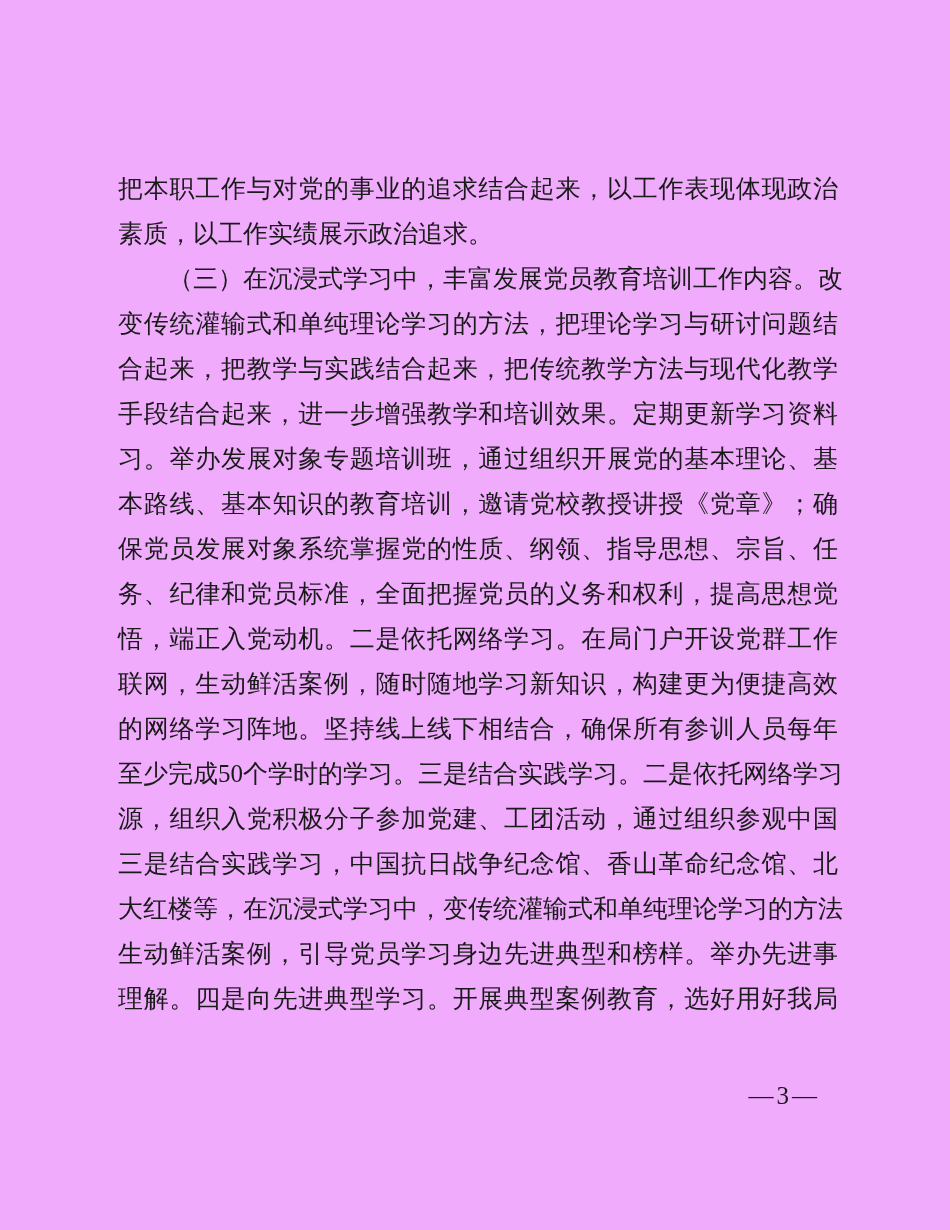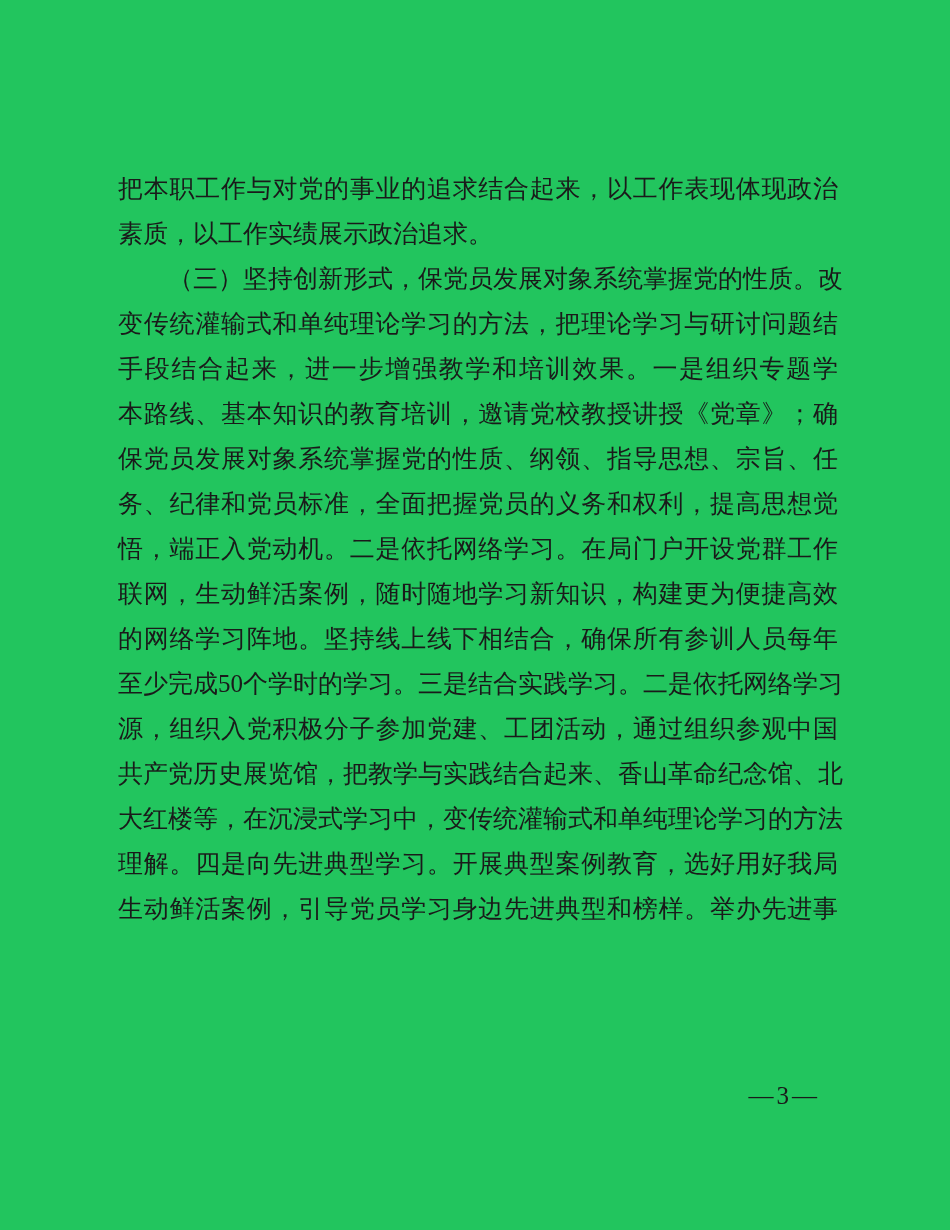--- a/index.html
+++ b/index.html
@@ -10,21 +10,21 @@
   body {
     width: 950px;
     height: 1230px;
     font-family: "Liberation Serif", "DejaVu Serif", serif;
     overflow: hidden;
   }
   .doc-page {
     position: relative;
     width: 950px;
     height: 1230px;
-    background: #22c55e;
+    background: #f0abfc;
     overflow: hidden;
   }
   .text-block {
     position: absolute;
     left: 118px;
     top: 166px;
     width: 720px;
     color: #1a1a1a;
     font-size: 25px;
     line-height: 45px;
@@ -56,32 +56,34 @@
     letter-spacing: 3px;
   }
 </style>
 </head>
 <body>
 
 <div class="doc-page">
   <div class="text-block">
     <div class="line">把本职工作与对党的事业的追求结合起来，以工作表现体现政治</div>
     <div class="line line-end">素质，以工作实绩展示政治追求。</div>
-    <div class="line line-indent">（三）坚持创新形式，保党员发展对象系统掌握党的性质。改</div>
+    <div class="line line-indent">（三）在沉浸式学习中，丰富发展党员教育培训工作内容。改</div>
     <div class="line">变传统灌输式和单纯理论学习的方法，把理论学习与研讨问题结</div>
-    <div class="line">手段结合起来，进一步增强教学和培训效果。一是组织专题学</div>
+    <div class="line">合起来，把教学与实践结合起来，把传统教学方法与现代化教学</div>
+    <div class="line">手段结合起来，进一步增强教学和培训效果。定期更新学习资料</div>
+    <div class="line">习。举办发展对象专题培训班，通过组织开展党的基本理论、基</div>
     <div class="line">本路线、基本知识的教育培训，邀请党校教授讲授《党章》；确</div>
     <div class="line">保党员发展对象系统掌握党的性质、纲领、指导思想、宗旨、任</div>
     <div class="line">务、纪律和党员标准，全面把握党员的义务和权利，提高思想觉</div>
     <div class="line">悟，端正入党动机。二是依托网络学习。在局门户开设党群工作</div>
     <div class="line">联网，生动鲜活案例，随时随地学习新知识，构建更为便捷高效</div>
     <div class="line">的网络学习阵地。坚持线上线下相结合，确保所有参训人员每年</div>
     <div class="line">至少完成50个学时的学习。三是结合实践学习。二是依托网络学习</div>
     <div class="line">源，组织入党积极分子参加党建、工团活动，通过组织参观中国</div>
-    <div class="line">共产党历史展览馆，把教学与实践结合起来、香山革命纪念馆、北</div>
+    <div class="line">三是结合实践学习，中国抗日战争纪念馆、香山革命纪念馆、北</div>
     <div class="line">大红楼等，在沉浸式学习中，变传统灌输式和单纯理论学习的方法</div>
+    <div class="line">生动鲜活案例，引导党员学习身边先进典型和榜样。举办先进事</div>
     <div class="line">理解。四是向先进典型学习。开展典型案例教育，选好用好我局</div>
-    <div class="line">生动鲜活案例，引导党员学习身边先进典型和榜样。举办先进事</div>
   </div>
   <div class="footer">
     <span class="page-num">—3—</span>
   </div>
 </div>
 
 </body></html>

